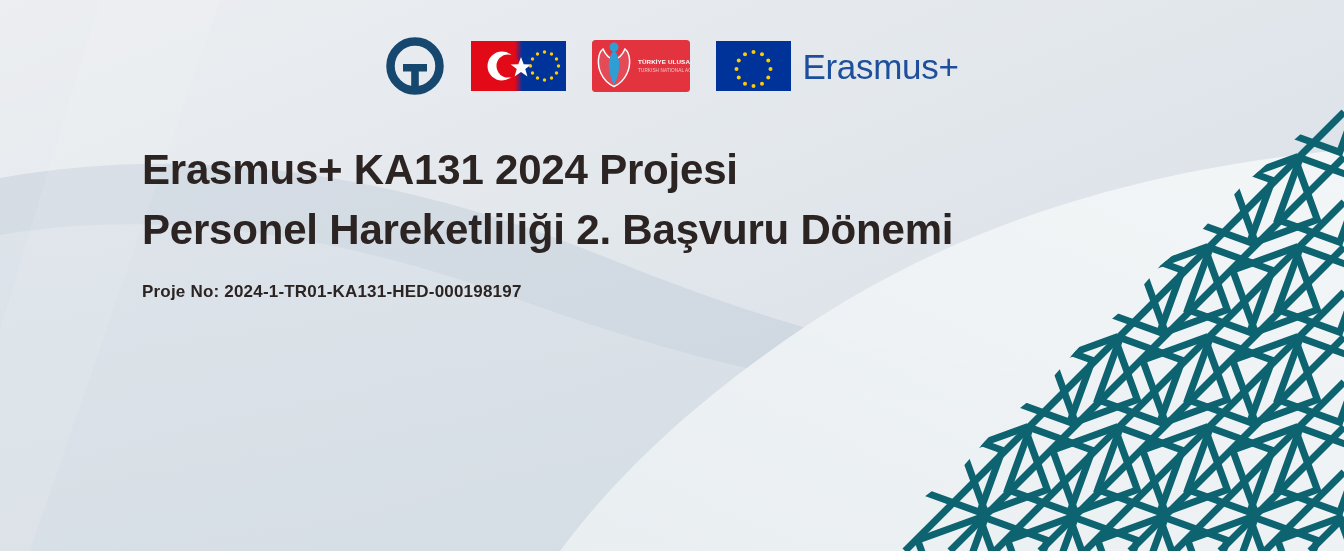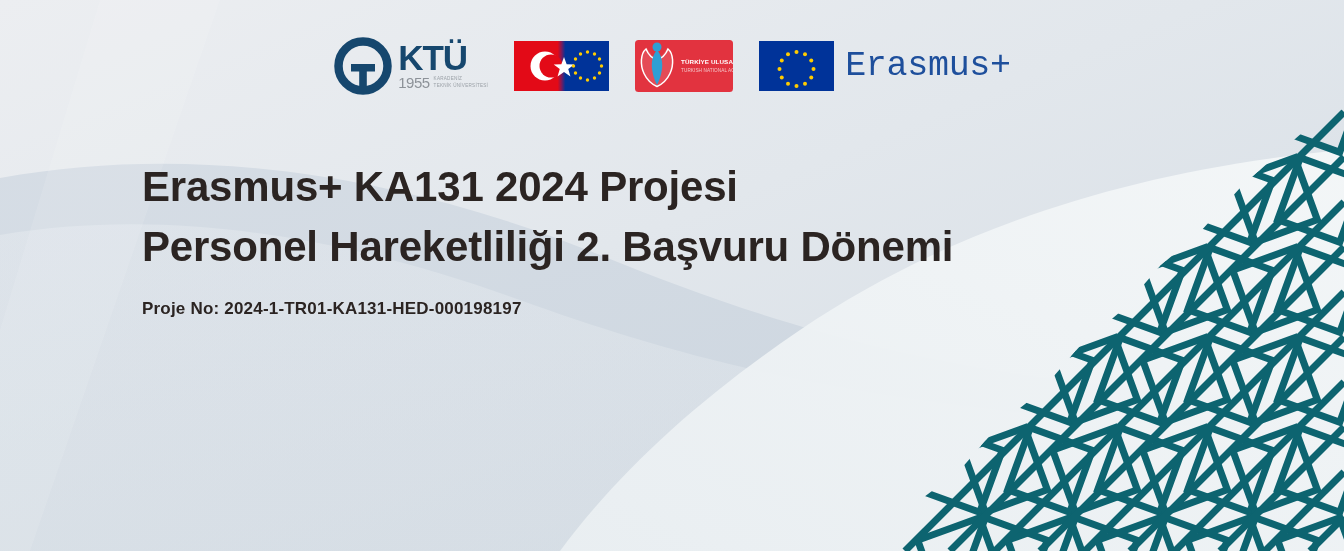--- a/index.html
+++ b/index.html
@@ -73,33 +73,33 @@
   
   .flag-logo { width: 95px; height: 50px; display: block; }
 
   
   .na-logo { width: 98px; height: 52px; display: block; }
 
   
   .eplus-logo { display: flex; align-items: center; gap: 11px; }
   .eu-flag { width: 75px; height: 50px; display: block; }
   .eplus-text {
-    font-family: Liberation Mono, monospace;
+    font-family: Liberation Sans, sans-serif;
     font-size: 35px;
     font-weight: 400;
     color: #1e4f9c;
     letter-spacing: -0.3px;
     line-height: 1;
   }
 
   
   .content {
     position: absolute;
     left: 142px;
-    top: 157px;
+    top: 140px;
     width: 960px;
     z-index: 6;
   }
   .headline {
     font-family: "Liberation Sans", sans-serif;
     font-weight: 700;
     font-size: 42px;
     line-height: 1.42;
     color: #2b2422;
     letter-spacing: -0.2px;
@@ -320,30 +320,20 @@
   </div>
 
   <div class="logo-strip">
 
     <div class="logo-item ktu-logo">
       <svg class="ktu-mark" width="60" height="60" viewBox="0 0 60 60">
         <circle cx="30" cy="30" r="24.5" fill="none" stroke="#16476e" stroke-width="8.5"></circle>
         <rect x="18" y="28" width="24" height="7.5" fill="#16476e"></rect>
         <rect x="26.2" y="28" width="7.6" height="29" fill="#16476e"></rect>
       </svg>
-      <div class="ktu-word">
-        <div class="ktu-word-main">KTÜ</div>
-        <div class="ktu-word-sub">
-          <span class="ktu-year">1955</span>
-          <span class="ktu-tag">
-            <span>KARADENİZ</span>
-            <span>TEKNİK ÜNİVERSİTESİ</span>
-          </span>
-        </div>
-      </div>
     </div>
 
     <div class="logo-item">
       <svg class="flag-logo" viewBox="0 0 190 100">
         <defs>
           <linearGradient id="flagBlend" x1="0" y1="0" x2="1" y2="0">
             <stop offset="0%" stop-color="#e30a17"></stop>
             <stop offset="46%" stop-color="#e30a17"></stop>
             <stop offset="50%" stop-color="#7a1a5c"></stop>
             <stop offset="54%" stop-color="#003399"></stop>

